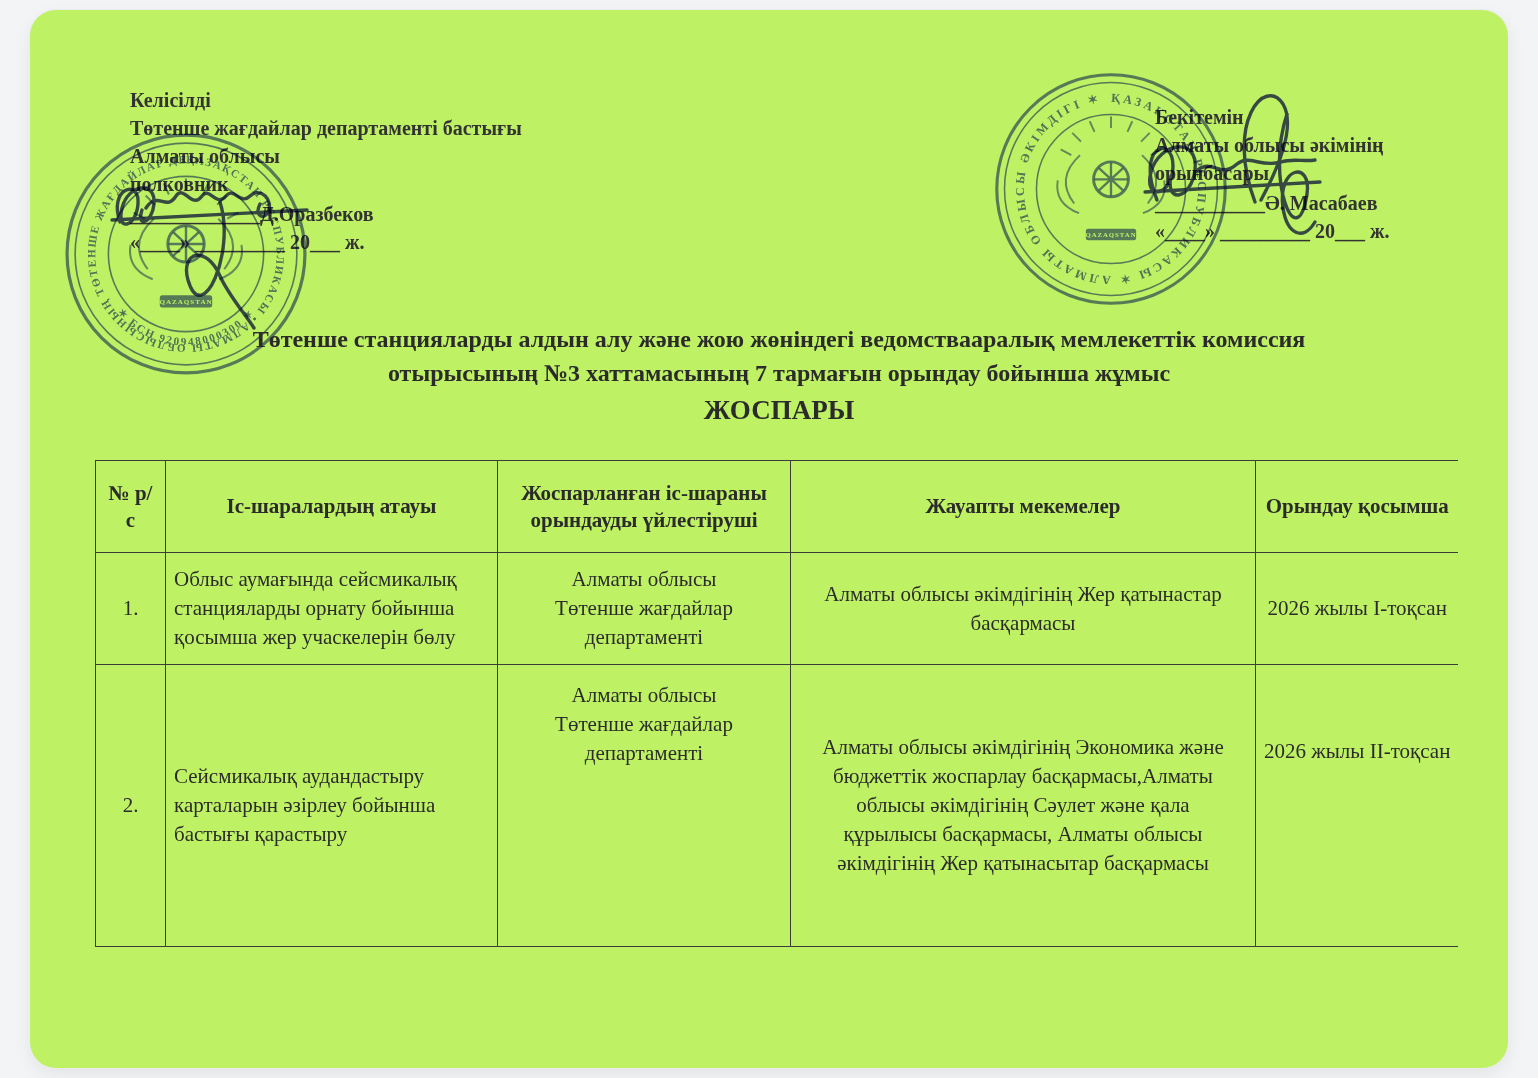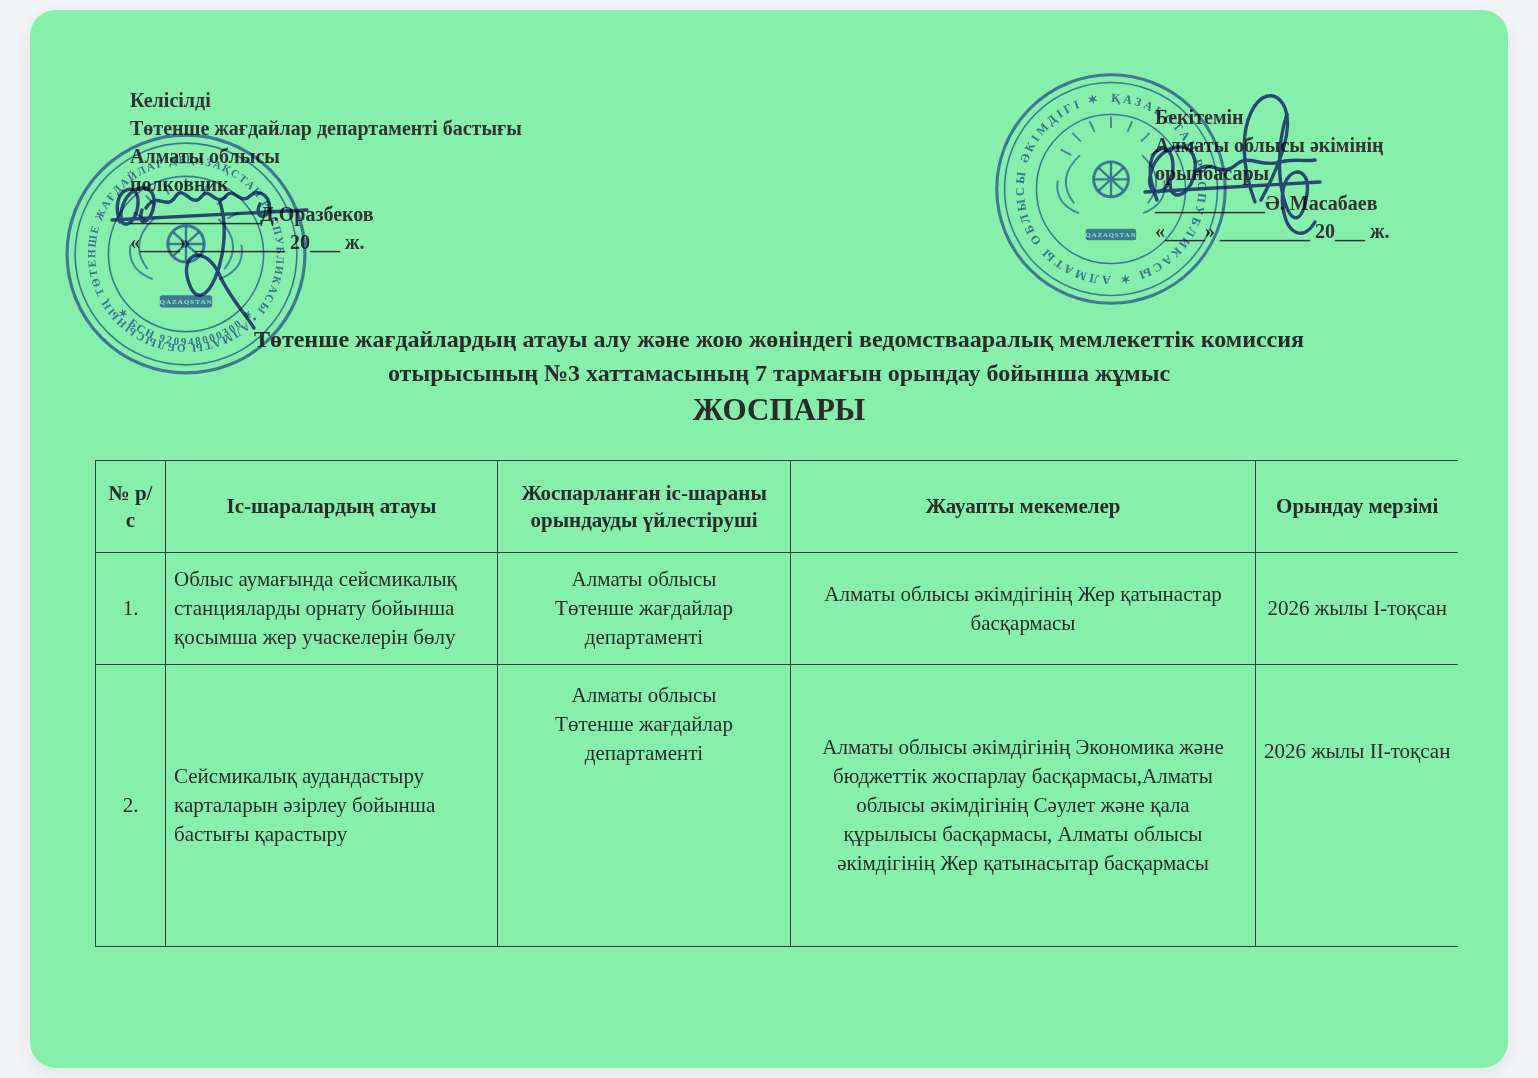--- a/index.html
+++ b/index.html
@@ -8,21 +8,21 @@
     background: #f3f4f6;
     font-family: "Liberation Serif", "DejaVu Serif", serif;
     color: #2e2e2e;
     position: relative;
     overflow: hidden;
   }
   .paper {
     position: absolute;
     left: 30px; top: 10px;
     width: 1478px; height: 1058px;
-    background: #86efac;
+    background: #bef264;
     border-radius: 26px;
     box-shadow: 0 0 0 1px #ececec, 0 6px 18px rgba(0,0,0,0.07);
   }
   
   .approval {
     position: absolute;
     font-weight: bold;
     font-size: 20px;
     line-height: 28px;
     color: #333;
@@ -54,21 +54,21 @@
   
   .doc-title {
     position: absolute;
     left: 40px; right: 20px; top: 312px;
     text-align: center;
     font-weight: bold;
     font-size: 24px;
     line-height: 34px;
     color: #2b2b2b;
   }
-  .doc-title .line-plan { font-size: 31px; margin-top: 3px; }
+  .doc-title .line-plan { font-size: 27px; margin-top: 3px; }
   
   table.plan {
     position: absolute;
     left: 65px; top: 450px; right: 0;
     border-collapse: collapse;
     table-layout: fixed;
     font-size: 21px;
     color: #2b2b2b;
   }
   table.plan th, table.plan td {
@@ -191,40 +191,40 @@
     <g stroke="#3a3f9e" stroke-width="3.4" fill="none" stroke-linecap="round" opacity="0.92">
       <path d="M140 140 C110 60 150 14 168 42 C182 66 160 112 146 138"></path>
       <path d="M42 138 C20 84 58 72 58 104 C58 134 28 140 36 110 C44 80 84 74 80 108 C76 138 50 142 56 114"></path>
       <path d="M80 110 C98 94 104 118 122 102 C134 92 146 106 166 100 C178 96 190 100 200 98"></path>
       <path d="M172 52 C150 118 182 196 192 132 C197 98 162 104 168 146 C172 172 188 180 200 160"></path>
       <path d="M30 130 L205 120"></path>
     </g>
   </svg>
 
   <div class="doc-title">
-    <div>Төтенше жағдайлардың атауы алу және жою жөніндегі ведомствааралық мемлекеттік комиссия</div>
+    <div>Төтенше станцияларды алдын алу және жою жөніндегі ведомствааралық мемлекеттік комиссия</div>
     <div>отырысының №3 хаттамасының 7 тармағын орындау бойынша жұмыс</div>
     <div class="line-plan">ЖОСПАРЫ</div>
   </div>
 
   <table class="plan">
     <colgroup>
       <col class="col-num">
         <col class="col-act">
         <col class="col-coord">
         <col class="col-resp">
         <col>
     </colgroup>
     <tbody>
         <tr class="hdr">
       <th>№ р/с</th>
       <th>Іс-шаралардың атауы</th>
       <th>Жоспарланған іс-шараны орындауды үйлестіруші</th>
       <th>Жауапты мекемелер</th>
-      <th>Орындау мерзімі</th>
+      <th>Орындау қосымша</th>
     </tr>
     <tr class="row-1">
       <td class="num-cell">1.</td>
       <td class="act-cell">Облыс аумағында сейсмикалық станцияларды орнату бойынша қосымша жер учаскелерін бөлу</td>
       <td class="coord-cell">
         <div class="cell-narrow">Алматы облысы Төтенше жағдайлар департаменті</div>
       </td>
       <td class="resp-cell">
         <div class="cell-mid">Алматы облысы әкімдігінің Жер қатынастар басқармасы</div>
       </td>

